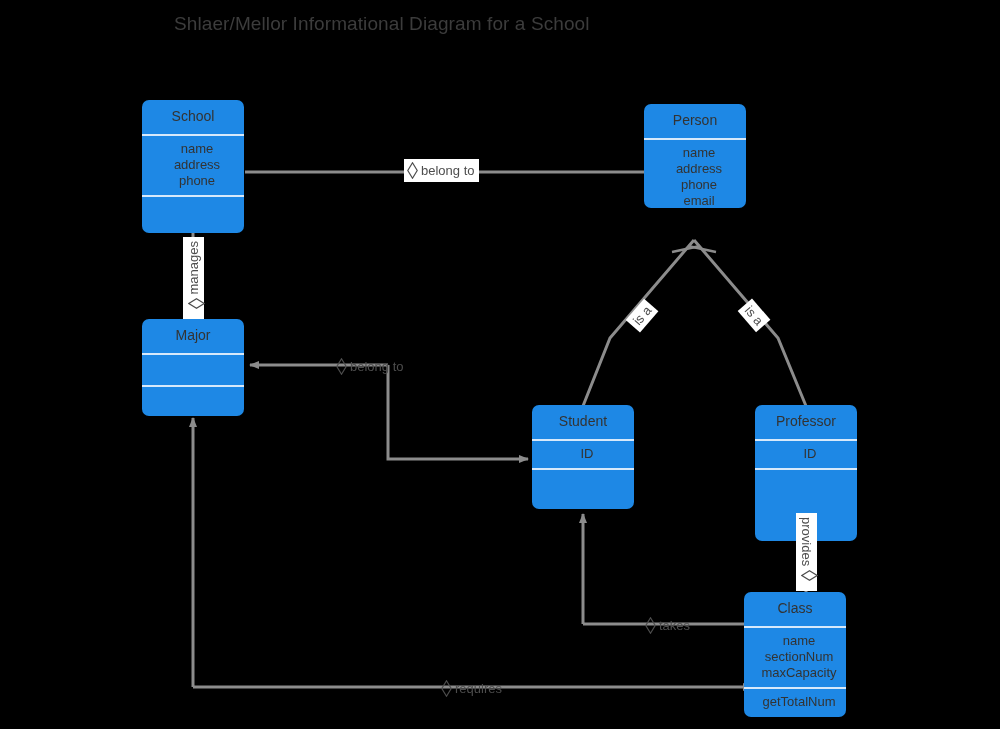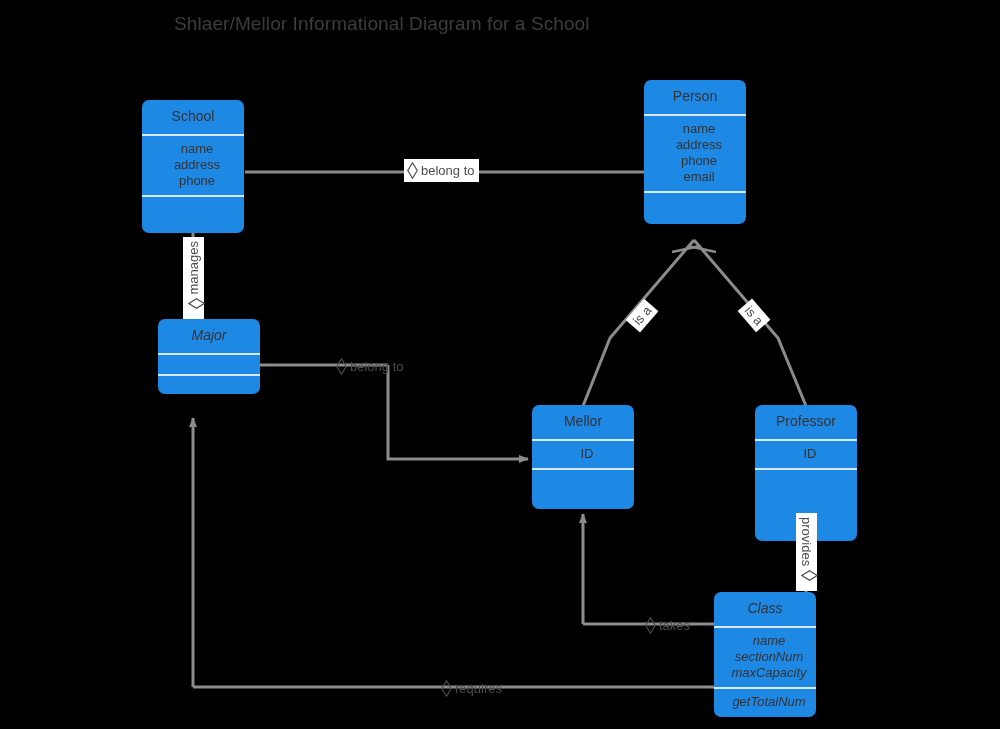--- a/index.html
+++ b/index.html
@@ -150,56 +150,56 @@
 
   <div class="entity" style="left:142px; top:100px; width:102px; height:133px;">
     <div class="ent-name">School</div>
     <div class="ent-sep"></div>
     <div class="ent-attrs">name
 address
 phone</div>
     <div class="ent-sep"></div>
   </div>
 
-  <div class="entity" style="left:644px; top:80px; width:102px; height:144px;">
+  <div class="entity" style="left:644px; top:104px; width:102px; height:104px;">
     <div class="ent-name">Person</div>
     <div class="ent-sep"></div>
     <div class="ent-attrs">name
 address
 phone
 email</div>
     <div class="ent-sep"></div>
     <div class="ent-ops empty" style="flex:1 1 auto;"></div>
   </div>
 
-  <div class="entity" style="left:158px; top:319px; width:102px; height:75px;font-style:italic;">
+  <div class="entity" style="left:142px; top:319px; width:102px; height:97px;">
     <div class="ent-name">Major</div>
     <div class="ent-sep"></div>
     <div class="ent-attrs empty" style="flex:1 1 0;"></div>
     <div class="ent-sep"></div>
     <div class="ent-ops empty" style="flex:1 1 0;"></div>
   </div>
 
   <div class="entity" style="left:532px; top:405px; width:102px; height:104px;">
-    <div class="ent-name">Mellor</div>
+    <div class="ent-name">Student</div>
     <div class="ent-sep"></div>
     <div class="ent-attrs">ID</div>
     <div class="ent-sep"></div>
     <div class="ent-ops empty" style="flex:1 1 auto;"></div>
   </div>
 
   <div class="entity" style="left:755px; top:405px; width:102px; height:136px;">
     <div class="ent-name">Professor</div>
     <div class="ent-sep"></div>
     <div class="ent-attrs">ID</div>
     <div class="ent-sep"></div>
     <div class="ent-ops empty" style="flex:1 1 auto;"></div>
   </div>
 
-  <div class="entity" style="left:714px; top:592px; width:102px; height:125px;font-style:italic;">
+  <div class="entity" style="left:744px; top:592px; width:102px; height:125px;">
     <div class="ent-name">Class</div>
     <div class="ent-sep"></div>
     <div class="ent-attrs">name
 sectionNum
 maxCapacity</div>
     <div class="ent-sep"></div>
     <div class="ent-ops">getTotalNum</div>
   </div>
 
   <div class="rel-label boxed" style="left:404px; top:159px;">

